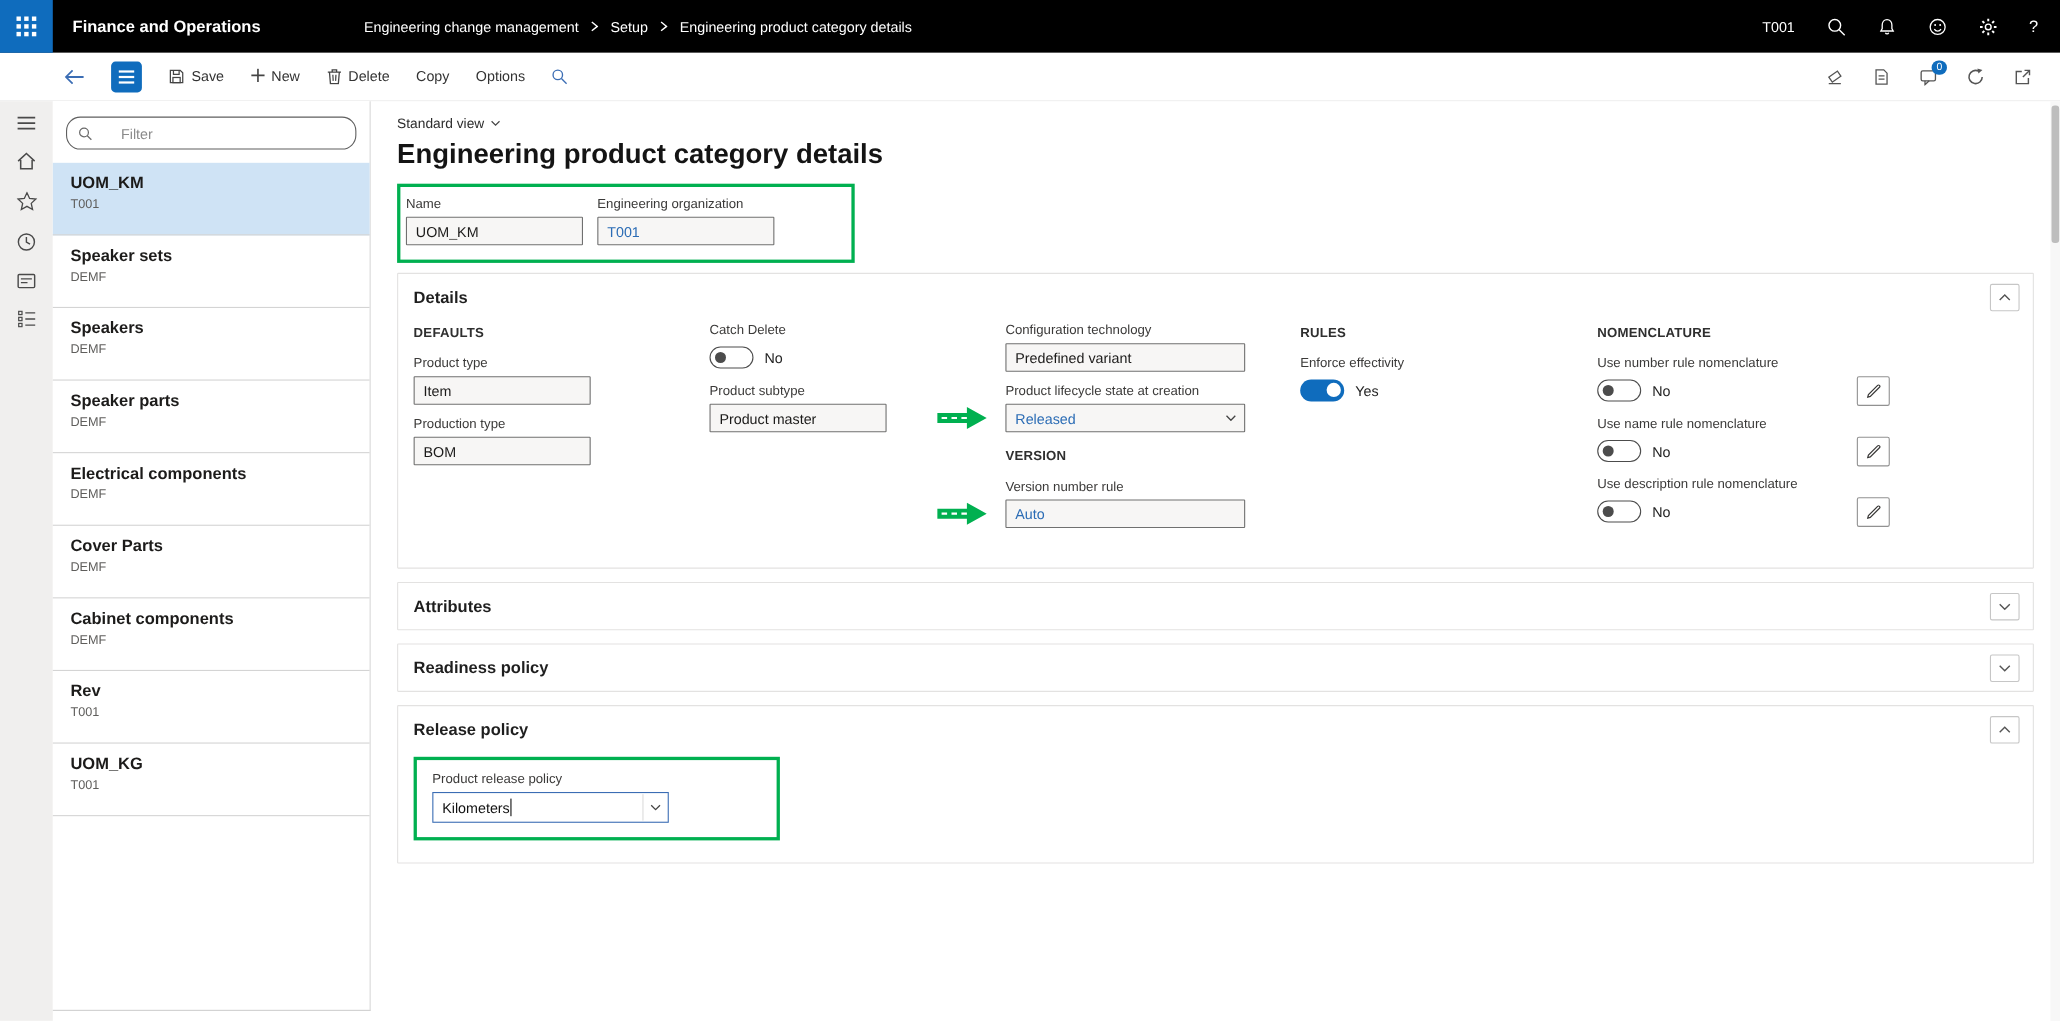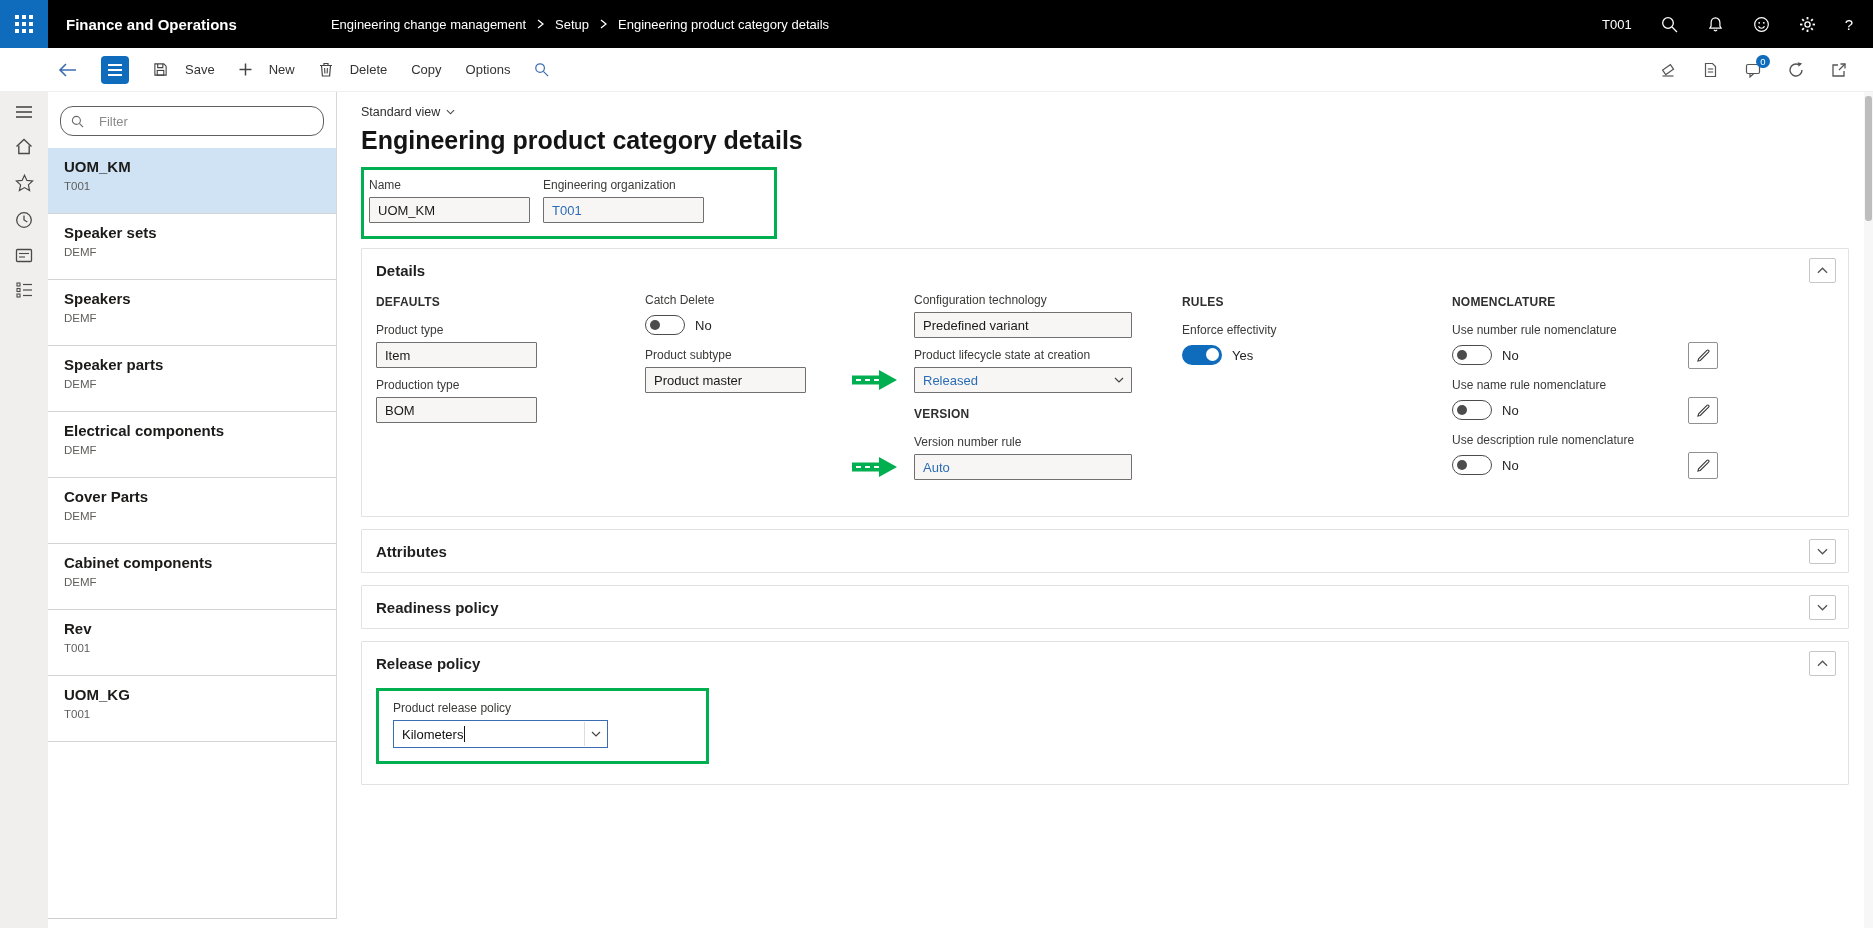--- a/index.html
+++ b/index.html
@@ -19,35 +19,35 @@
   .breadcrumb { display:flex; align-items:center; gap:11px; font-size:13px; margin-left:94px; }
   .bc-item { cursor:pointer; white-space:nowrap; }
   .topbar-right { margin-left:auto; display:flex; align-items:center; gap:29px; padding-right:20px; }
   .company { font-size:13px; cursor:pointer; }
   .tb-icon { cursor:pointer; display:flex; align-items:center; justify-content:center; }
   .help-glyph { font-size:15px; font-weight:400; }
 
   
   .cmdbar { height:44px; background:#fff; border-bottom:1px solid #f0f0f0; display:flex; align-items:center; padding-left:58px; }
   .cmd-left { display:flex; align-items:center; gap:24px; font-size:13px; color:#333; }
-  .cmd-item { display:flex; align-items:center; gap:17px; cursor:pointer; white-space:nowrap; }
+  .cmd-item { display:flex; gap:6px; cursor:pointer; white-space:nowrap; }
   .blue-tile { width:28px; height:28px; border-radius:4px; background:#0f6cbd; display:flex; flex-direction:column; align-items:center; justify-content:center; gap:3px; cursor:pointer; }
   .blue-tile i { display:block; width:14px; height:2px; background:#fff; }
   .cmd-right { margin-left:auto; display:flex; align-items:center; gap:27px; padding-right:26px; }
   .badge-wrap { position:relative; }
   .badge { position:absolute; top:-7px; right:-9px; background:#0f6cbd; color:#fff; font-size:9.5px; line-height:13px; min-width:14px; text-align:center; border-radius:8px; padding:0 3px; }
 
   
   .shell { display:flex; height:836px; position:relative; }
 
   .navstrip { width:48px; background:#f0efee; display:flex; flex-direction:column; align-items:center; padding-top:13px; gap:19px; flex:none; }
   .strip-icon { cursor:pointer; }
 
   .listpanel { width:289px; background:#fff; border-right:1px solid #d8d8d8; display:flex; flex-direction:column; flex:none; height:calc(100% - 9px); border-bottom:1px solid #cfcfcf; }
-  .filterbox { margin:14px 12px 12px; height:30px; border:1px solid #5f5f5f; border-radius:13px; display:flex; align-items:center; padding:0 10px; gap:13px; background:#fff; }
+  .filterbox { margin:14px 12px 12px; height:30px; border:1px solid #5f5f5f; border-radius:13px; display:flex; align-items:center; padding:0 10px; gap:24px; background:#fff; }
   .filterbox input { border:none; outline:none; background:transparent; flex:1; font-size:13px; font-family:inherit; color:#333; }
   .filterbox input::placeholder { color:#8a8a8a; }
   .cat-item { height:66px; padding:10px 16px 0; border-bottom:1px solid #d4d4d4; cursor:pointer; }
   .cat-item.selected { background:#cfe3f5; }
   .cat-name { font-size:15px; font-weight:700; color:#1c1b1a; }
   .cat-org { font-size:11.5px; color:#5f5e5c; margin-top:5px; }
 
   
   .content { flex:1; padding:13px 24px 0; position:relative; overflow:hidden; }
   .view-selector { display:flex; align-items:center; gap:6px; font-size:12.5px; color:#2d2d2d; cursor:pointer; width:max-content; }

